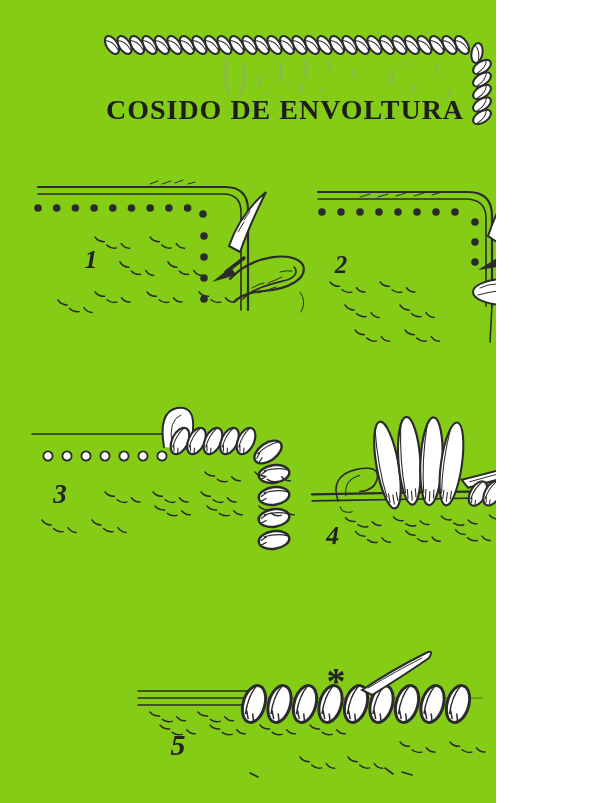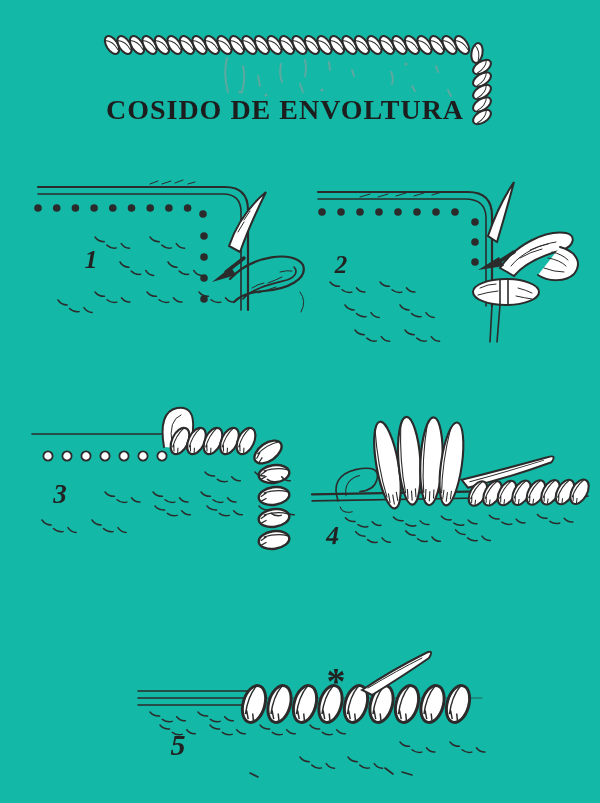--- a/index.html
+++ b/index.html
@@ -1,16 +1,16 @@
 <!DOCTYPE html>
 <html><head>
 <meta charset="utf-8">
 <style>
   html,body{margin:0;padding:0;background:#fff;}
-  .page{position:relative;width:600px;height:803px;background:#14b8a6;overflow:hidden;
+  .page{position:relative;width:496px;height:803px;background:#84cc16;overflow:hidden;
         font-family:"Liberation Serif",serif;}
   svg{position:absolute;left:0;top:0;}
   .ln1 {fill:none;stroke:#2b2b2b;stroke-width:1;stroke-linecap:round;}
   .ln15{fill:none;stroke:#2b2b2b;stroke-width:1.6;stroke-linecap:round;}
   .ln2 {fill:none;stroke:#2b2b2b;stroke-width:2.2;stroke-linecap:round;}
   .wfill{fill:#ffffff;stroke:#2b2b2b;stroke-width:2;stroke-linecap:round;}
   .inkfill{fill:#2b2b2b;stroke:none;}
   .smudge{fill:none;stroke:#9a9a9a;stroke-width:2;stroke-linecap:round;opacity:.55;}
   .title{font-family:"Liberation Serif",serif;font-weight:700;font-size:28px;
          letter-spacing:1px;fill:#1d1d1d;}

